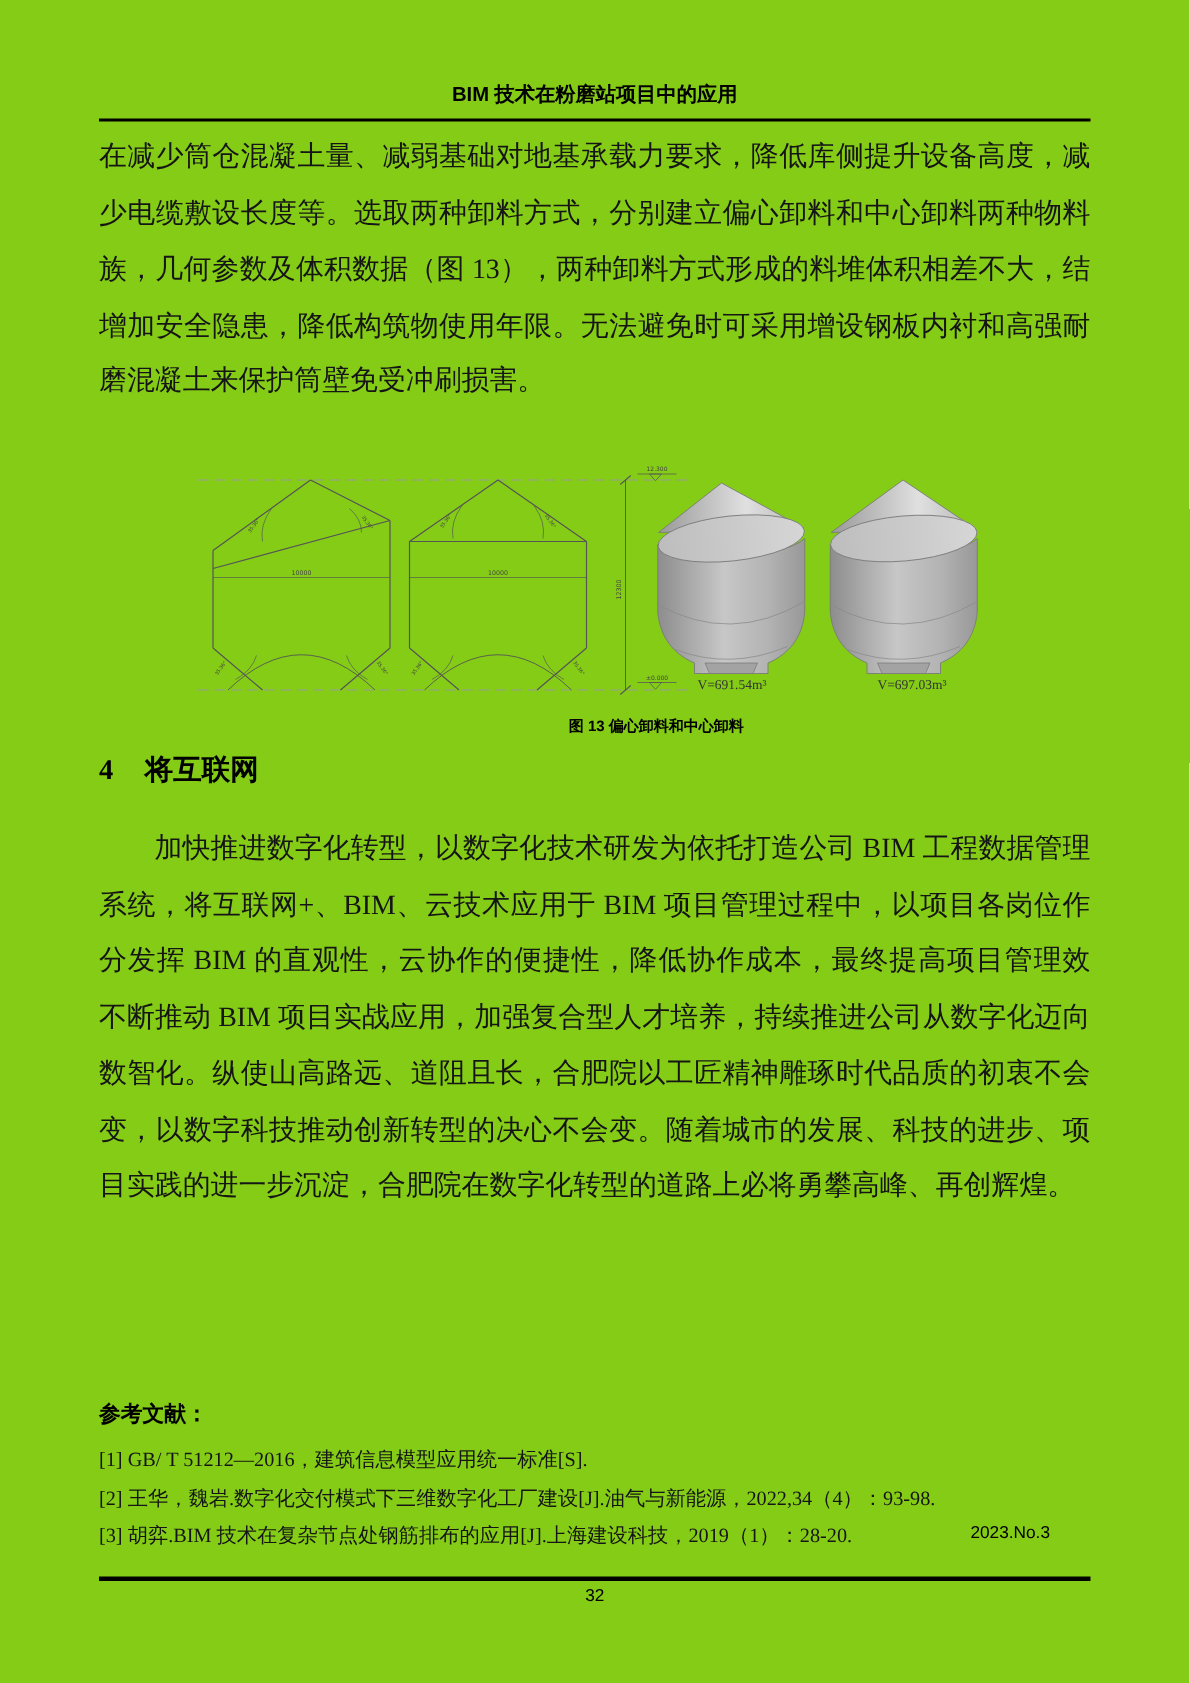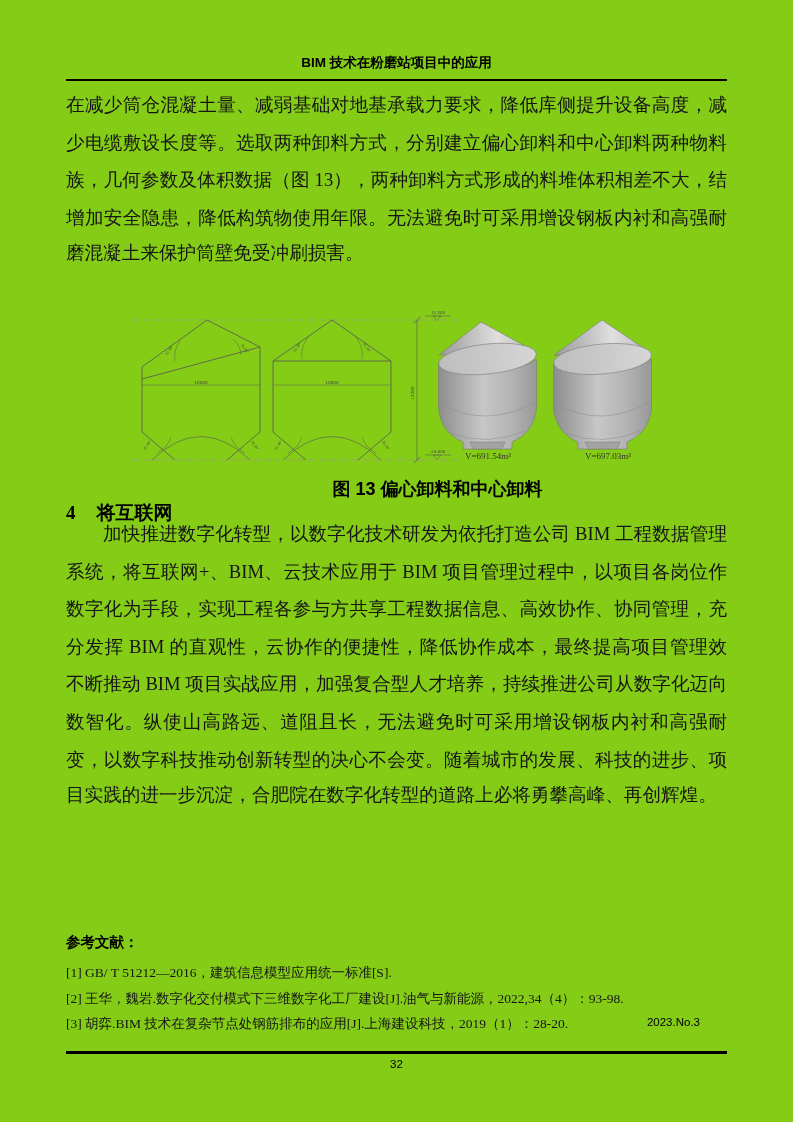--- a/index.html
+++ b/index.html
@@ -12,26 +12,26 @@
     position:absolute; top:54px; left:0; width:100%; text-align:center;
     font-family:"Liberation Sans","DejaVu Sans",sans-serif;
     font-size:13.5px; font-weight:600; color:#000;
   }
   .rule-top { position:absolute; left:66px; top:79px; width:661px; height:2px; background:#000; }
   .para { position:absolute; left:66px; width:661px; font-size:18.6px; line-height:37.6px; color:#151515; }
   .para .line { text-align:justify; text-align-last:justify; overflow:hidden; height:37.6px; }
   .para .line.last { text-align-last:left;font-family:Liberation Mono, monospace; }
   .para2 .line.first { text-indent:37px; }
   .para1 { top:86px; }
-  .para2 { top:515px; }
+  .para2 { top:547px; }
   .figure { position:absolute; left:130px; top:303px; width:615px; height:170px; }
   .figure-caption {
     position:absolute; left:130px; top:477px; width:615px; text-align:center;
     font-family:"Liberation Sans","DejaVu Sans",sans-serif;
-    font-weight:bold; font-size:18px; color:#000;
+    font-weight:bold; font-size:10px; color:#000;
   }
   .section-heading {
     position:absolute; left:66px; top:500px;
     font-family:"Liberation Sans","DejaVu Sans",sans-serif;
     font-weight:bold; font-size:19px; color:#000;
   }
   .section-heading .num {
     font-family:"Liberation Serif","DejaVu Serif",serif;
     margin-right:21px; font-weight:bold;
   }
@@ -162,24 +162,23 @@
 
   <div class="figure-caption">图 13 偏心卸料和中心卸料</div>
 
   <div class="section-heading">
     <span class="num">4</span><span>将互联网</span>
   </div>
 
   <div class="para para2">
     <div class="line first">加快推进数字化转型，以数字化技术研发为依托打造公司 BIM 工程数据管理</div>
     <div class="line">系统，将互联网+、BIM、云技术应用于 BIM 项目管理过程中，以项目各岗位作业</div>
-    <div class="line">数字化为手段，实现工程各参与方共享工程数据信息、高效协作、协同管理，充</div>
     <div class="line">分发挥 BIM 的直观性，云协作的便捷性，降低协作成本，最终提高项目管理效率。</div>
     <div class="line">不断推动 BIM 项目实战应用，加强复合型人才培养，持续推进公司从数字化迈向</div>
-    <div class="line">数智化。纵使山高路远、道阻且长，无法避免时可采用增设钢板内衬和高强耐</div>
+    <div class="line">数智化。纵使山高路远、道阻且长，合肥院以工匠精神雕琢时代品质的初衷不会</div>
     <div class="line">变，以数字科技推动创新转型的决心不会变。随着城市的发展、科技的进步、项</div>
     <div class="line last">目实践的进一步沉淀，合肥院在数字化转型的道路上必将勇攀高峰、再创辉煌。</div>
   </div>
 
   <div class="references">
     <div class="ref-heading">参考文献：</div>
     <div class="ref-item">[1] GB/ T 51212—2016，建筑信息模型应用统一标准[S].</div>
     <div class="ref-item">[2] 王华，魏岩.数字化交付模式下三维数字化工厂建设[J].油气与新能源，2022,34（4）：93-98.</div>
     <div class="ref-item">[3] 胡弈.BIM 技术在复杂节点处钢筋排布的应用[J].上海建设科技，2019（1）：28-20.</div>
   </div>

